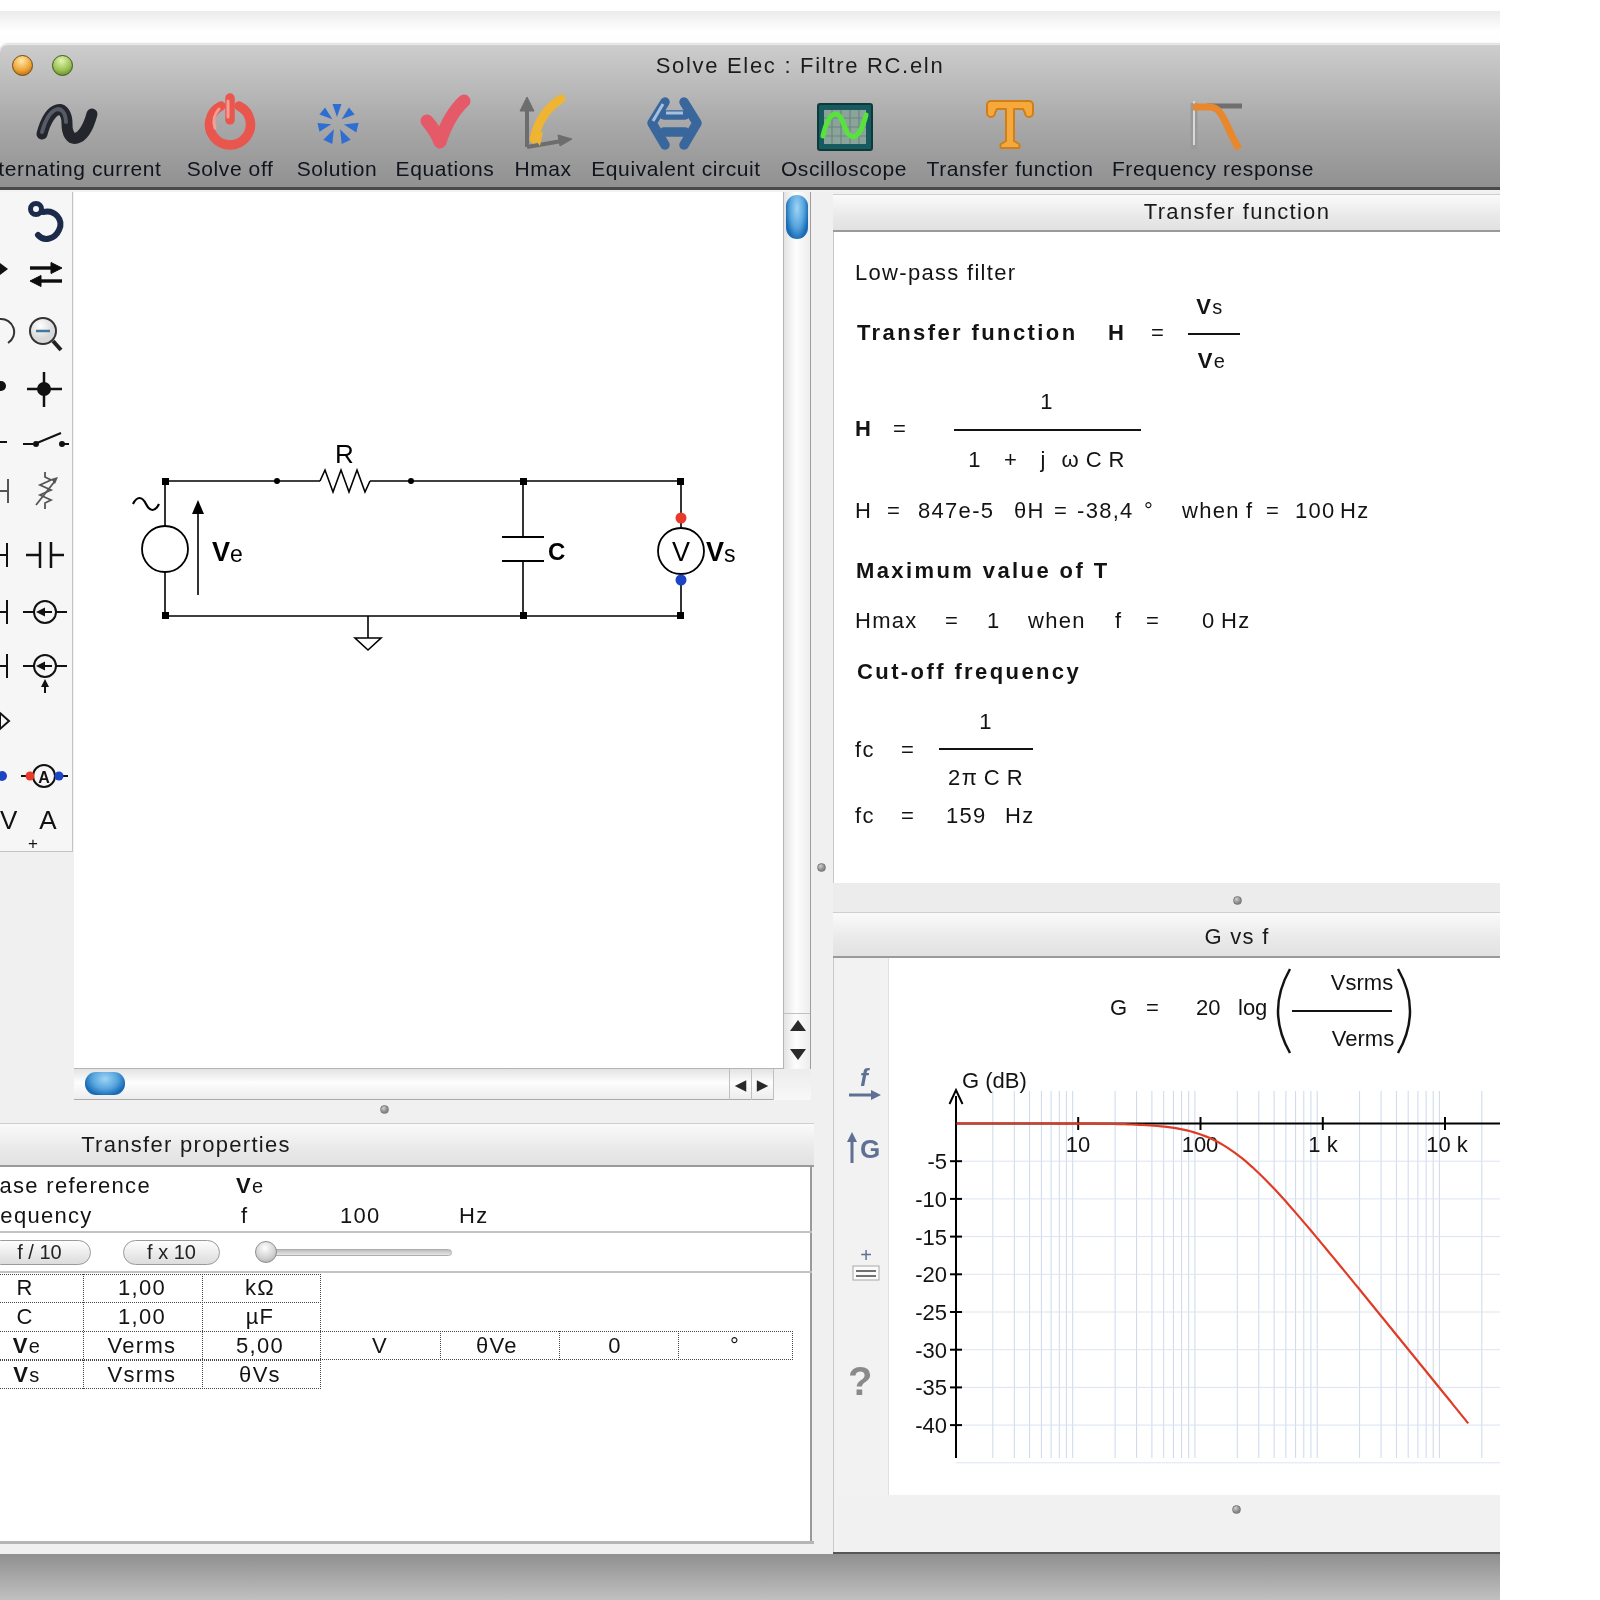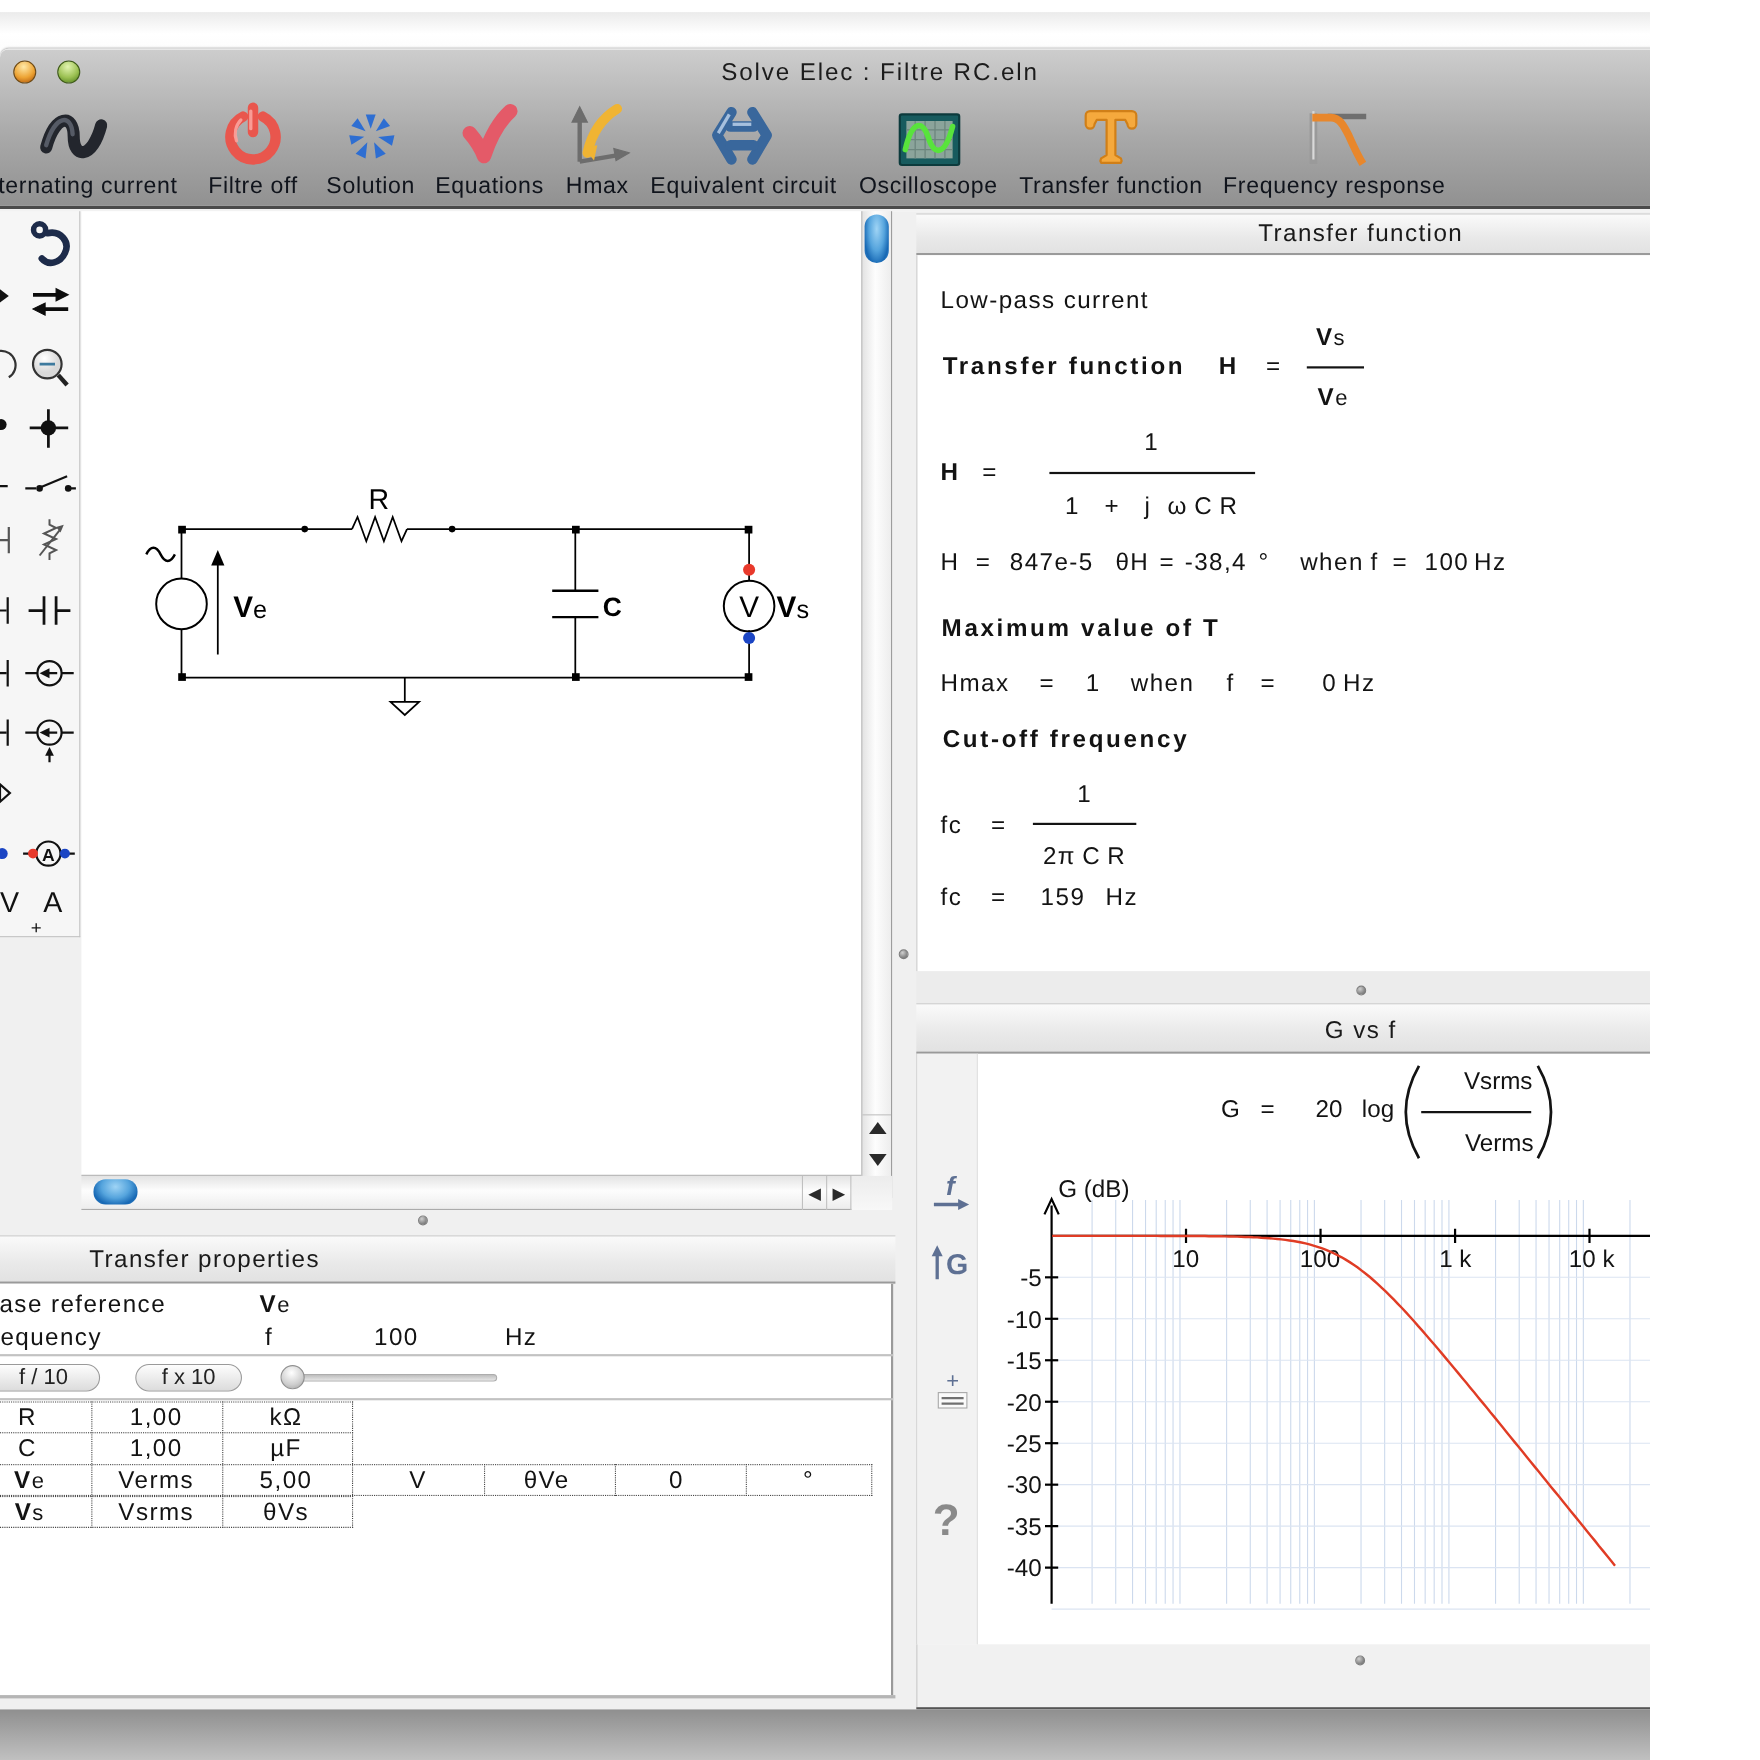--- a/index.html
+++ b/index.html
@@ -39,21 +39,21 @@
 <div id="titlebar"></div>
 <div class="tl" style="left:12px;background:radial-gradient(circle at 45% 25%,#ffe9a8,#eda435 55%,#c06a15 85%,#8d4a10);border:1px solid #6d4a16"></div>
 <div class="tl" style="left:52px;background:radial-gradient(circle at 45% 25%,#e2f4b0,#9cc153 55%,#64912a 85%,#47641c);border:1px solid #3e5a18"></div>
 <div class="t" style="left:800px;top:44px;font-size:22px;color:#1c1c1c;transform:translateX(-50%);letter-spacing:1.7px">Solve Elec : Filtre RC.eln</div>
 
 <div class="abs" style="left:1588px;top:47px;width:22px;height:16px;border-radius:8px;background:linear-gradient(#fdfdfd,#cfcfcf);border:2px solid #555"></div>
 <div id="tbborder"></div>
 <div id="tbborder2"></div>
 
 <div class="toollabel" style="left:70px">Alternating current</div>
-<div class="toollabel" style="left:230px">Filtre off</div>
+<div class="toollabel" style="left:230px">Solve off</div>
 <div class="toollabel" style="left:337px">Solution</div>
 <div class="toollabel" style="left:445px">Equations</div>
 <div class="toollabel" style="left:543px">Hmax</div>
 <div class="toollabel" style="left:676px">Equivalent circuit</div>
 <div class="toollabel" style="left:844px">Oscilloscope</div>
 <div class="toollabel" style="left:1010px">Transfer function</div>
 <div class="toollabel" style="left:1213px">Frequency response</div>
 <svg class="abs" style="left:0;top:80px" width="1600" height="100" viewBox="0 80 1600 100">
 
   <path d="M42,123 C50,93 67,92 67,113 C67,134 84,133 92,103" fill="none" stroke="#23262d" stroke-width="11" stroke-linecap="round"></path>
@@ -338,21 +338,21 @@
 <div class="t ctr" style="left:735px;top:1324px">°</div>
 <div class="t ctr b" style="left:27px;top:1353px">V<span style="font-weight:normal;font-size:20px">s</span></div>
 <div class="t ctr" style="left:142px;top:1353px">Vsrms</div>
 <div class="t ctr" style="left:260px;top:1353px">θVs</div>
 
 <div class="phead" style="left:833px;top:183px;width:767px;height:38px"></div>
 <div class="phtext" style="left:1237px;top:190px">Transfer function</div>
 <div class="abs" style="left:833px;top:221px;width:767px;height:651px;background:#fff;border-left:1px solid #c9c9c9"></div>
 <div class="abs" style="left:833px;top:872px;width:767px;height:29px;background:#ececec"></div>
 <div class="dot" style="left:1233px;top:885px"></div>
-<div class="t" style="left:855px;top:251px">Low-pass current</div>
+<div class="t" style="left:855px;top:251px">Low-pass filter</div>
 <div class="t bh" style="left:857px;top:311px">Transfer function</div>
 <div class="t b" style="left:1108px;top:311px">H</div>
 <div class="t" style="left:1151px;top:311px">=</div>
 <div class="t ctr b" style="left:1210px;top:285px">V<span style="font-weight:normal;font-size:20px">s</span></div>
 <div class="fr" style="left:1188px;top:322px;width:52px"></div>
 <div class="t ctr b" style="left:1212px;top:339px">V<span style="font-weight:normal;font-size:20px">e</span></div>
 <div class="t b" style="left:855px;top:407px">H</div>
 <div class="t" style="left:893px;top:407px">=</div>
 <div class="t ctr" style="left:1047px;top:380px">1</div>
 <div class="fr" style="left:954px;top:418px;width:187px"></div>

